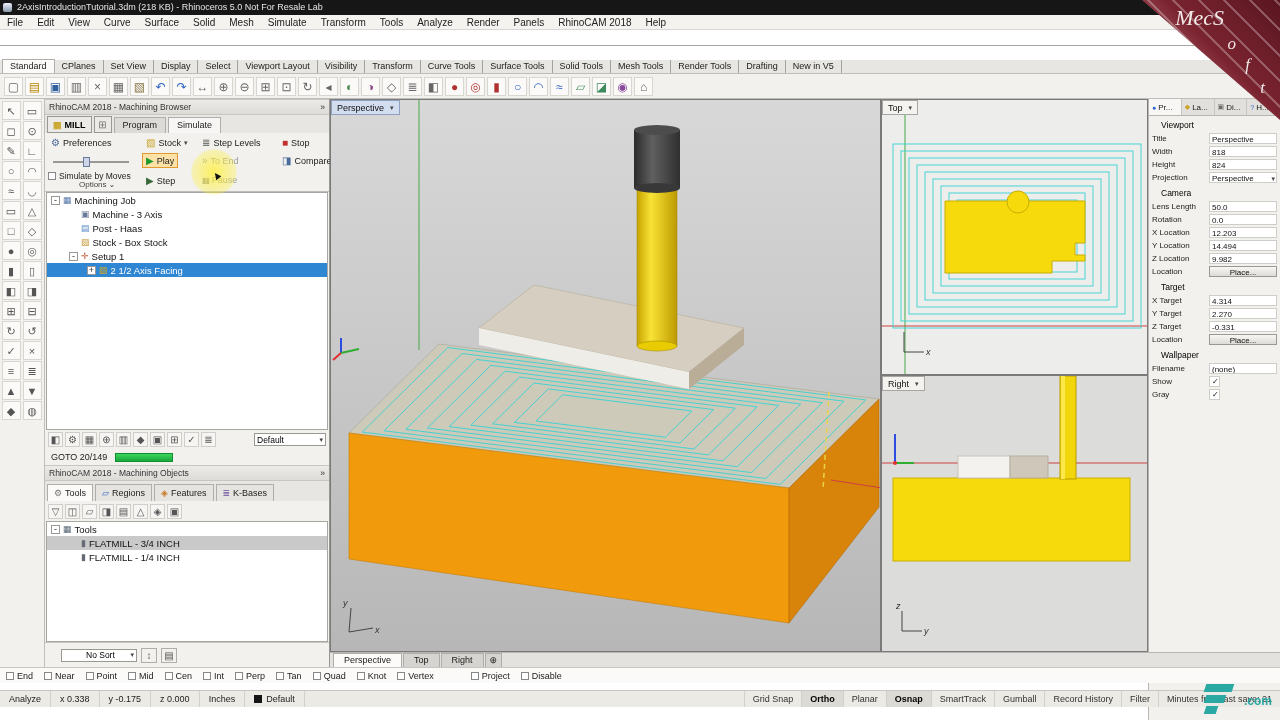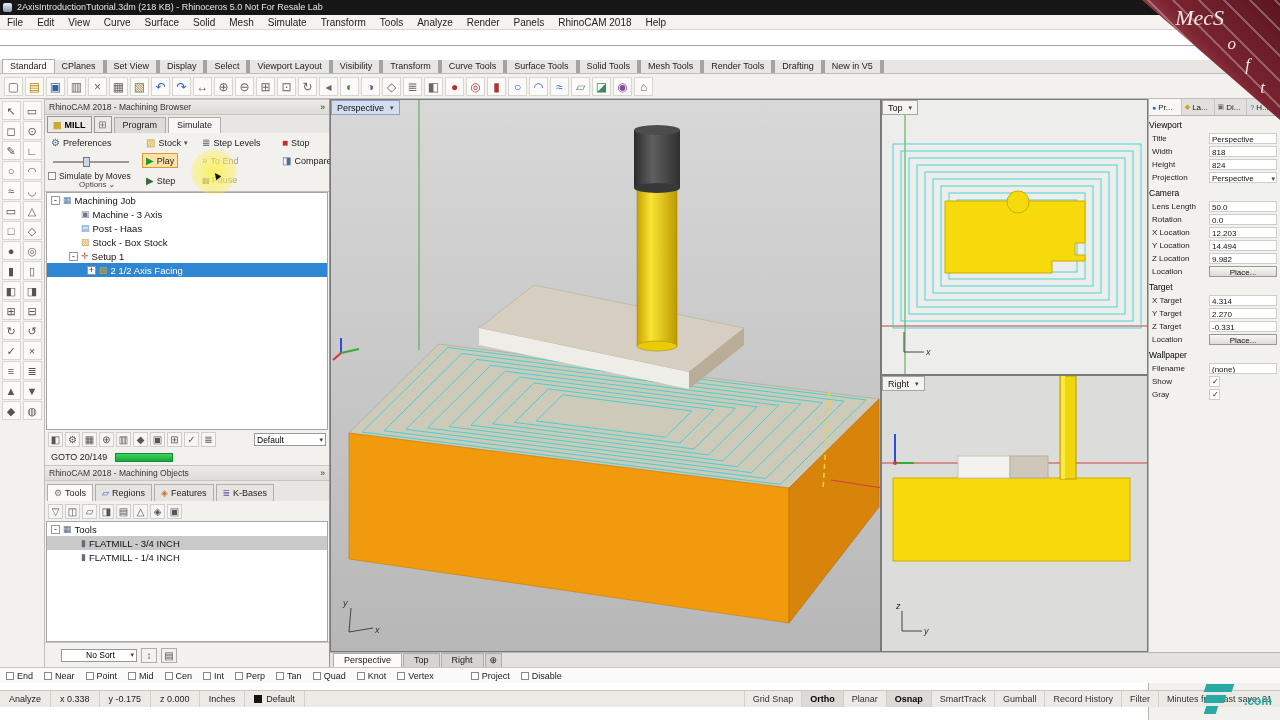--- a/index.html
+++ b/index.html
@@ -7,21 +7,21 @@
   #app{position:relative;width:1280px;height:720px;background:#fff;overflow:hidden;font-family:"Liberation Sans",sans-serif;}
   
   .titlebar{position:absolute;left:0;top:0;width:1280px;height:15px;background:#161616;color:#e6e6e6;font-size:9px;line-height:15px;display:flex;gap:5px;padding-left:3px;box-sizing:border-box;}
   .tb-icon{width:9px;height:9px;background:linear-gradient(#eef,#89a);border-radius:2px;margin-top:3px;}
   .menubar{position:absolute;left:0;top:15px;width:1280px;height:15px;background:#f4f3f0;border-bottom:1px solid #d8d6d2;display:flex;font-size:10px;color:#222;box-sizing:border-box;}
   .mi{padding:0 7px;line-height:15px;white-space:nowrap;}
   .cmdarea{position:absolute;left:0;top:30px;width:1280px;height:16px;background:#fff;border-bottom:1px solid #a8a6a2;box-sizing:border-box;text-align:right;}
   .cmdline{font-size:10px;color:#222;padding:1px 4px;}
   .cmdscroll{position:absolute;right:0;top:0;width:12px;height:29px;background:#f0efec;border-left:1px solid #d0cec8;font-size:6px;color:#555;display:flex;flex-direction:column;justify-content:space-between;align-items:center;padding:1px 0;box-sizing:border-box;}
   .tabstrip{position:absolute;left:0;top:60px;width:1280px;height:14px;background:#e8e6e2;border-bottom:1px solid #c0beba;display:flex;align-items:flex-end;padding-left:2px;font-size:9px;box-sizing:border-box;}
-  .tt{padding:0 7px;height:13px;line-height:13px;color:#222;border-right:4px solid #a3a3a3;white-space:nowrap;}
+  .tt{padding:0 7px;height:13px;line-height:13px;color:#222;border-right:1px solid #a3a3a3;white-space:nowrap;}
   .tt.active{background:#fbfaf8;border:1px solid #b0aeaa;border-bottom:none;}
   .toolbar{position:absolute;left:0;top:74px;width:1280px;height:25px;background:#f2f1ee;border-bottom:1px solid #c0beba;display:flex;align-items:center;gap:2px;padding-left:4px;box-sizing:border-box;}
   .tbi{width:19px;height:19px;border:1px solid #d8d6d0;background:#fbfaf8;font-size:12px;line-height:18px;text-align:center;box-sizing:border-box;}
   
   .sidebar{position:absolute;left:0;top:99px;width:45px;height:568px;background:#f2f1ee;border-right:1px solid #c0beba;display:grid;grid-template-columns:20px 20px;gap:1px;justify-content:center;align-content:start;padding-top:2px;box-sizing:border-box;}
   .sbi{width:19px;height:19px;background:#fbfaf8;border:1px solid #d8d6d0;font-size:11px;line-height:18px;text-align:center;color:#555;box-sizing:border-box;}
   
   .browser{position:absolute;left:45px;top:99px;width:285px;height:568px;background:#f2f1ee;border-right:1px solid #9a9894;display:flex;flex-direction:column;box-sizing:border-box;}
   .phead{height:14px;line-height:14px;background:linear-gradient(#ecebe8,#dddbd6);border-top:1px solid #c8c6c2;border-bottom:1px solid #c8c6c2;font-size:8.5px;color:#333;padding:0 4px;display:flex;justify-content:space-between;flex:0 0 14px;}
   .btabs{display:flex;align-items:flex-end;height:18px;background:#e8e6e2;padding:0 2px;gap:2px;flex:0 0 18px;}
@@ -95,21 +95,21 @@
   
   .props{position:absolute;left:1148px;top:99px;width:132px;height:675px;background:#f2f1ee;border-left:1px solid #b8b6b2;box-sizing:border-box;}
   .ptabs{display:flex;height:16px;border-bottom:1px solid #b8b6b2;}
   .ptab{flex:1;display:flex;align-items:center;gap:2px;font-size:8px;padding:0 3px;background:#e2e0dc;border-right:1px solid #c8c6c2;color:#222;overflow:hidden;white-space:nowrap;}
   .ptab.active{background:#f8f7f5;}
   .ptico{font-size:7px;}
   .ptab:nth-child(1) .ptico{color:#2a62c8;}
   .ptab:nth-child(2) .ptico{color:#caa52a;}
   .ptab:nth-child(3) .ptico{color:#6a6a6a;}
   .ptab:nth-child(4) .ptico{color:#2a62c8;}
-  .psec{height:14px;line-height:14px;font-size:8.5px;color:#000;padding:0 0;margin-top:2px;}
+  .psec{height:14px;line-height:14px;font-size:8.5px;color:#000;padding:0 12px;margin-top:2px;}
   .prow{display:flex;align-items:center;height:13px;padding:0 3px;gap:2px;}
   .plbl{flex:0 0 55px;font-size:8px;color:#222;white-space:nowrap;overflow:hidden;}
   .pval{flex:1;height:11px;line-height:11px;background:#fff;border:1px solid #cfcdc7;font-size:8px;padding:0 2px;white-space:nowrap;overflow:hidden;color:#111;box-sizing:border-box;}
   .prow.sel .pval{padding-right:10px;position:relative;}
   .prow.sel .pval::after{content:"▾";position:absolute;right:1px;top:0;font-size:7px;color:#444;}
   .prow.btn .pval{background:linear-gradient(#f8f7f5,#dddbd6);border-color:#9a9894;text-align:center;}
   .prow.check .pval{flex:0 0 11px;width:11px;text-align:center;line-height:10px;}
   
   .osnapbar{position:absolute;left:0;top:667px;width:1280px;height:16px;background:#fbfaf8;border-top:1px solid #c8c6c2;display:flex;align-items:center;gap:11px;padding-left:6px;font-size:9px;color:#222;box-sizing:border-box;}
   .cb{display:inline-block;width:8px;height:8px;border:1px solid #8a8886;background:#fff;box-sizing:border-box;}

